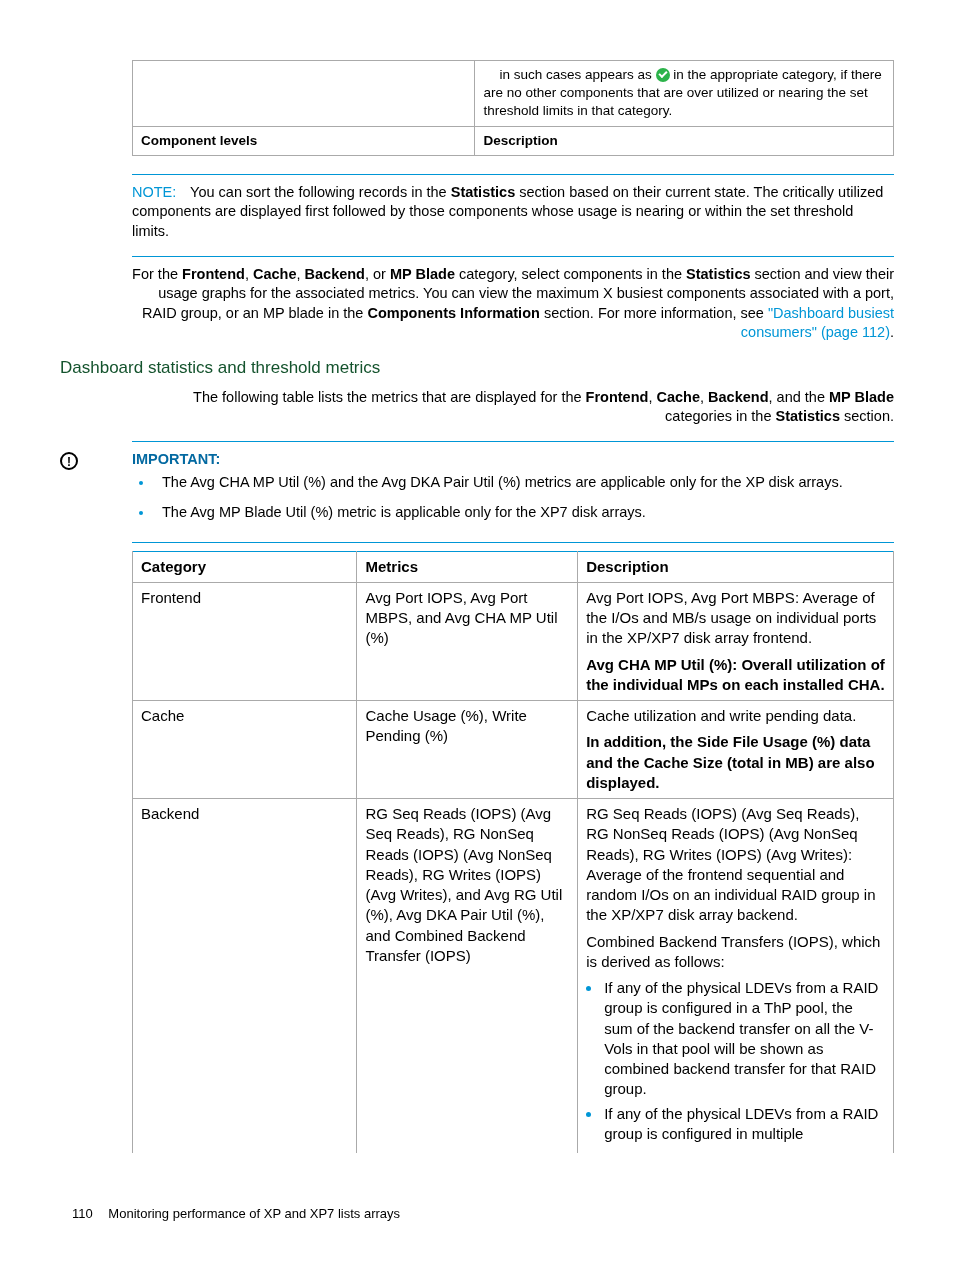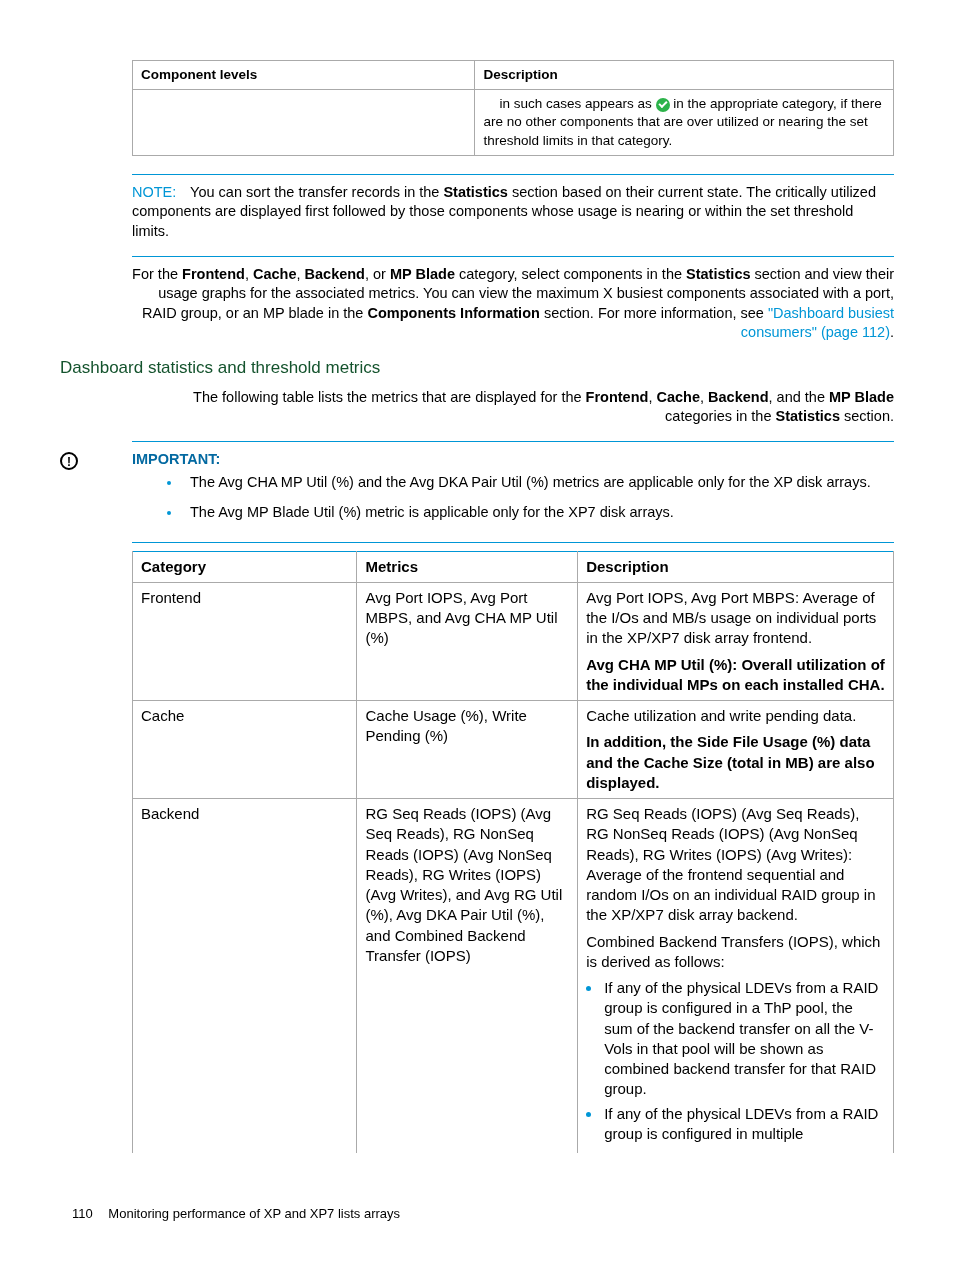--- a/index.html
+++ b/index.html
@@ -72,21 +72,21 @@
     font-size: 12px;
     font-weight: bold;
     text-align: center;
     line-height: 16px;
     margin-right: 54px;
     margin-top: 2px;
     flex-shrink: 0;
   }
   .important-label { color: #0369a1; font-weight: bold; }
   ul.bullets { margin: 4px 0 16px 0; padding-left: 22px; }
-  ul.bullets li { padding-left: 8px; margin-bottom: 10px; line-height: 1.35; margin-left: 28px; }
+  ul.bullets li { padding-left: 8px; margin-bottom: 10px; line-height: 1.35; }
   ul.bullets li::marker { color: #0096d6; font-size: 14px; }
   table.metrics {
     width: 100%;
     border-collapse: collapse;
     border-top: 1.5px solid #0096d6;
   }
   table.metrics th, table.metrics td {
     border-left: 1px solid #aaa;
     border-right: 1px solid #aaa;
     padding: 5px 8px;
@@ -113,36 +113,36 @@
 </style>
 </head>
 <body>
 
 <div class="page">
 
   <div class="content-indent">
     <table class="comp-levels">
       <tbody>
           <tr>
-        <th>Component levels</th>
-        <th>Description</th>
-      </tr>
-      <tr>
         <td></td>
         <td>
           <span style="padding-left:16px;"></span><span>in such cases appears as </span><span class="icon-checkmark"></span><span> in the appropriate category, if there are no other components that are over utilized or nearing the set threshold limits in that category.</span>
         </td>
       </tr>
+      <tr>
+        <th>Component levels</th>
+        <th>Description</th>
+      </tr>
     </tbody>
       </table>
 
     <hr class="rule">
     <div class="note-block">
       <span class="note-label">NOTE:</span>
-      <span>You can sort the transfer records in the </span><span class="bold">Statistics</span><span> section based on their current state. The critically utilized components are displayed first followed by those components whose usage is nearing or within the set threshold limits.</span>
+      <span>You can sort the following records in the </span><span class="bold">Statistics</span><span> section based on their current state. The critically utilized components are displayed first followed by those components whose usage is nearing or within the set threshold limits.</span>
     </div>
     <hr class="rule">
 
     <p class="body-text">
       <span>For the </span><span class="bold">Frontend</span><span>, </span><span class="bold">Cache</span><span>, </span><span class="bold">Backend</span><span>, or </span><span class="bold">MP Blade</span><span> category, select components in the </span><span class="bold">Statistics</span><span> section and view their usage graphs for the associated metrics. You can view the maximum X busiest components associated with a port, RAID group, or an MP blade in the </span><span class="bold">Components Information</span><span> section. For more information, see </span><span class="link">"Dashboard busiest consumers" (page 112)</span><span>.</span>
     </p>
   </div>
 
   <h2 class="section">Dashboard statistics and threshold metrics</h2>
 

